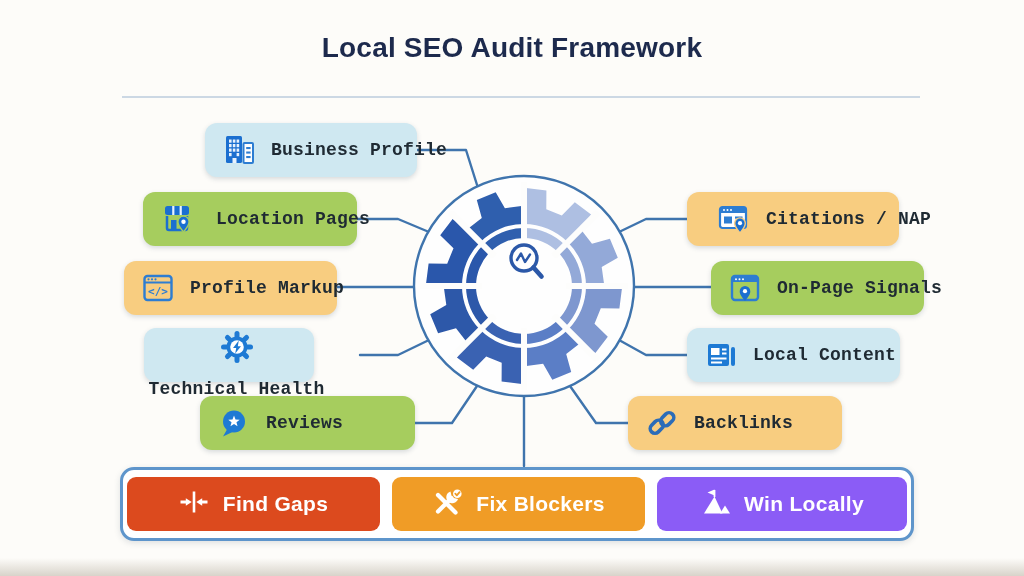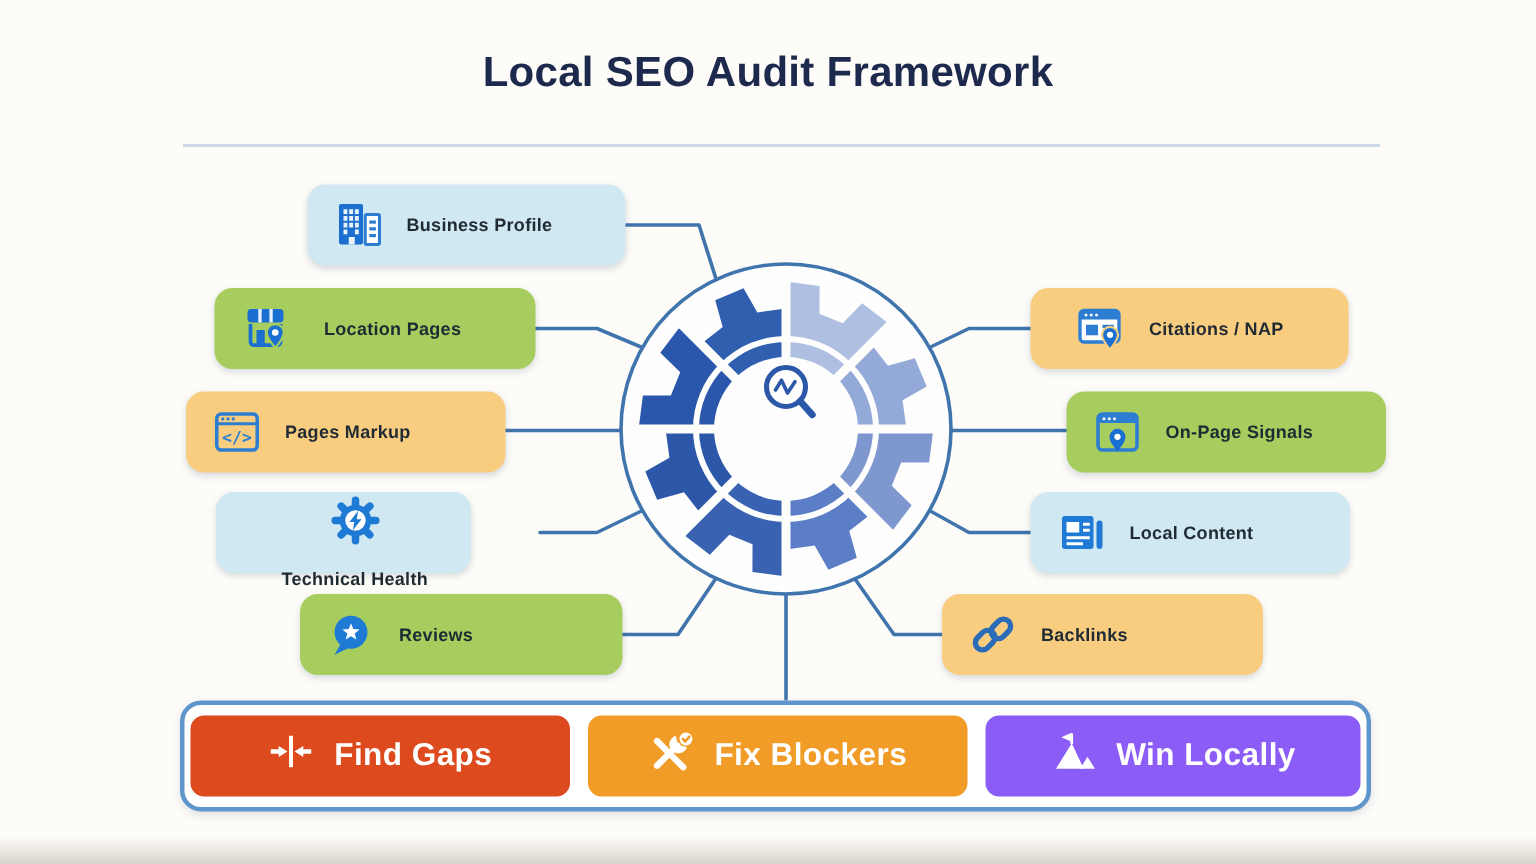--- a/index.html
+++ b/index.html
@@ -8,21 +8,21 @@
 
   .title{position:absolute;left:0;top:32px;width:1024px;text-align:center;
     font-size:28px;font-weight:700;letter-spacing:.2px;color:#1d2a4d;}
   .divider{position:absolute;left:122px;top:96px;width:798px;height:2px;background:#ccd8e4;}
 
   svg.canvas{position:absolute;left:0;top:0;width:1024px;height:576px;}
 
   .pill{position:absolute;height:54px;border-radius:12px;display:flex;align-items:center;
     padding-left:15px;gap:13px;box-shadow:0 2px 5px rgba(45,65,90,.18);box-sizing:border-box;}
   .pill .ic{width:38px;height:36px;flex:0 0 38px;display:flex;align-items:center;justify-content:center;}
-  .pill .lbl{font-size:12px;font-weight:700;color:#1f2a33;white-space:nowrap;letter-spacing:.2px;}
+  .pill .lbl{font-size:18px;font-weight:700;color:#1f2a33;white-space:nowrap;letter-spacing:.2px;font-family:Liberation Mono, monospace;}
   .c-blue{background:#cfe8f1;}
   .c-green{background:#a6cd5e;}
   .c-yellow{background:#f8cd80;}
 
   .core-label{position:absolute;left:464px;top:285px;width:120px;text-align:center;
     font-size:17.5px;font-weight:700;color:#1d2733;line-height:19.5px;}
 
   .action-bar{position:absolute;left:120px;top:467px;width:794px;height:74px;background:#ffffff;
     border:3px solid #5e95cb;border-radius:14px;box-sizing:border-box;
     display:flex;align-items:center;justify-content:space-between;padding:0 4px;
@@ -179,21 +179,21 @@
         <rect x="4.5" y="6" width="27" height="24" rx="3" fill="none" stroke="#2d7dd2" stroke-width="2.4"></rect>
         <line x1="4.5" y1="12.5" x2="31.5" y2="12.5" stroke="#2d7dd2" stroke-width="2"></line>
         <g fill="#2d7dd2">
             <circle cx="8.5" cy="9.3" r="1.1"></circle>
             <circle cx="12" cy="9.3" r="1.1"></circle>
             <circle cx="15.5" cy="9.3" r="1.1"></circle>
           </g>
         <text x="18" y="25" font-family="DejaVu Sans Mono, monospace" font-size="11" font-weight="700" fill="#2d7dd2" text-anchor="middle">&lt;/&gt;</text>
       </svg>
     </span>
-    <span class="lbl">Pages Markup</span>
+    <span class="lbl">Profile Markup</span>
   </div>
 
   <div class="pill c-blue" style="left:144px;top:328px;width:170px;flex-direction:column;">
     <span class="ic">
       <svg viewBox="0 0 36 36" width="36" height="36">
         <g stroke="#1e7ad4" stroke-width="5" stroke-linecap="round">
           <line x1="31.5" y1="18" x2="26" y2="18"></line>
             <line x1="27.55" y1="8.45" x2="23.66" y2="12.34"></line>
           <line x1="18" y1="4.5" x2="18" y2="10"></line>
             <line x1="8.45" y1="8.45" x2="12.34" y2="12.34"></line>

